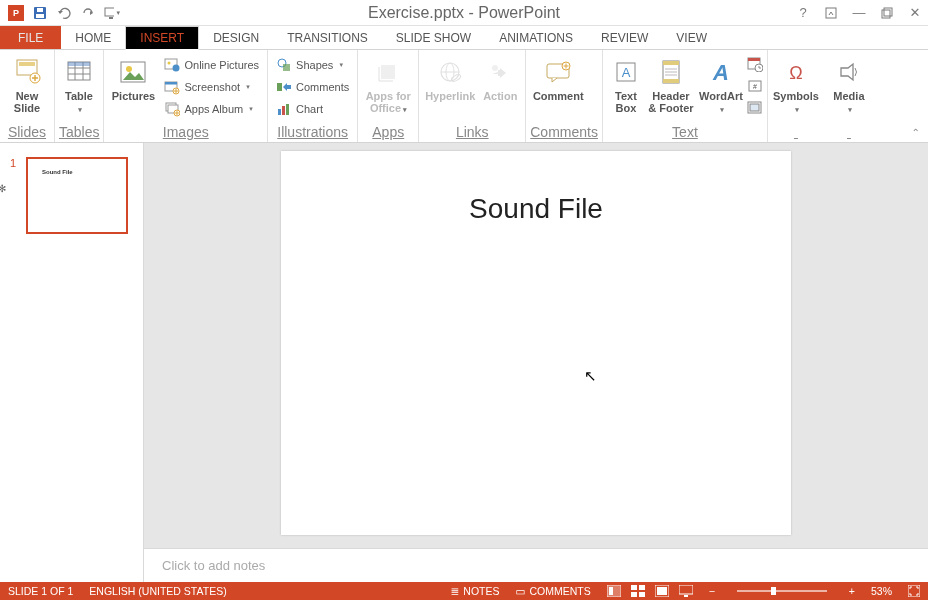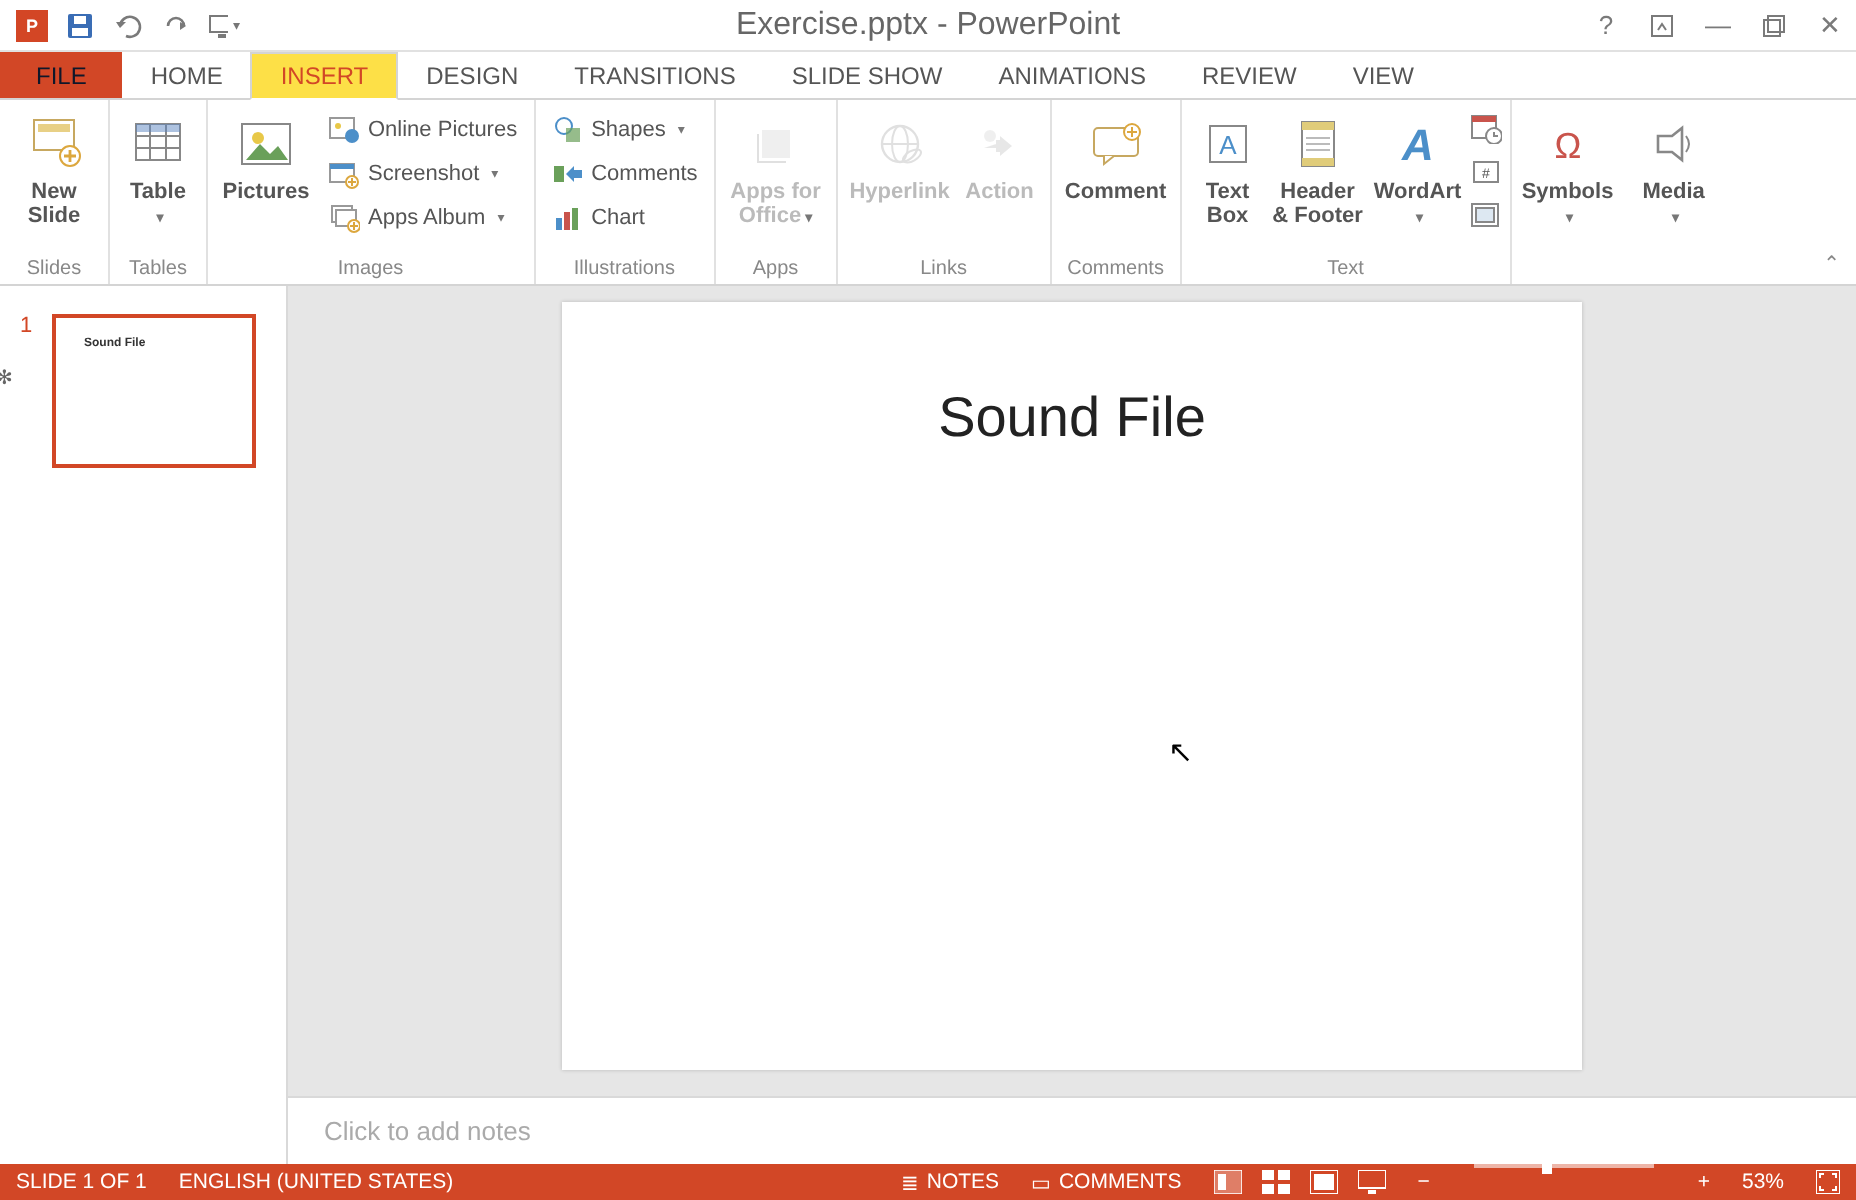--- a/index.html
+++ b/index.html
@@ -10,28 +10,28 @@
 .qa-icons { display: flex; align-items: center; gap: 8px; padding-left: 8px; }
 .qa-icon { width: 16px; height: 16px; display: flex; align-items: center; justify-content: center; font-size: 12px; color: #7a7a7a; }
 .app-icon { width: 16px; height: 16px; background: #d34625; color: #fff; display: flex; align-items: center; justify-content: center; font-size: 9px; font-weight: bold; }
 .title-text { position: absolute; left: 50%; transform: translateX(-50%); font-size: 16px; color: #666; }
 .win-controls { position: absolute; right: 6px; display: flex; gap: 14px; }
 .win-btn { width: 14px; height: 14px; display: flex; align-items: center; justify-content: center; color: #7a7a7a; font-size: 13px; }
 
 
 .tabs { height: 24px; display: flex; align-items: stretch; border-bottom: 1px solid #d4d4d4; }
 .tab { padding: 0 14px; font-size: 12px; color: #555; display: flex; align-items: center; cursor: pointer; }
-.tab.file { background: #d24726; color: #0f172a; padding: 0 18px; }
-.tab.active { color: #d24726; border: 1px solid #d4d4d4; border-bottom: 1px solid #fff; background: #fde047; margin-bottom: -1px; }
+.tab.file { background: #d24726; color: #e5e5e5; padding: 0 18px; }
+.tab.active { color: #d24726; border: 1px solid #d4d4d4; border-bottom: 1px solid #fff; background: #000000; margin-bottom: -1px; }
 
 
 .ribbon { height: 93px; background: #fff; border-bottom: 1px solid #d4d4d4; display: flex; position: relative; }
 .group { border-right: 1px solid #e1e1e1; display: flex; flex-direction: column; padding: 4px 4px 2px 4px; }
 .group-body { flex: 1; display: flex; align-items: flex-start; gap: 2px; }
-.group-label { text-align: center; font-size: 10px; color: #888; padding-top: 1px; }
+.group-label { text-align: center; font-size: 14px; color: #888; padding-top: 1px; text-decoration: underline; }
 .big-btn { display: flex; flex-direction: column; align-items: center; justify-content: flex-start; width: 46px; padding-top: 2px; gap: 2px; }
 .big-btn .icon-box { width: 32px; height: 32px; display: flex; align-items: center; justify-content: center; }
 .big-btn .lbl { font-size: 11px; color: #555; text-align: center; line-height: 12px; font-weight: bold; }
 .big-btn.disabled .lbl { color: #bbb; }
 .big-btn.disabled .icon-box { opacity: 0.45; }
 .small-row { display: flex; align-items: center; gap: 4px; font-size: 11px; color: #555; height: 22px; padding: 0 4px; }
 .small-row .sicon { width: 16px; height: 16px; display: flex; align-items: center; justify-content: center; }
 .stacked { display: flex; flex-direction: column; }
 .caret { font-size: 7px; color: #777; margin-left: 2px; }
 .collapse-caret { position: absolute; right: 8px; bottom: 4px; font-size: 10px; color: #888; }
@@ -45,21 +45,21 @@
 .thumb { width: 102px; height: 77px; border: 2px solid #d24726; background: #fff; padding: 10px 0 0 14px; }
 .thumb-text { font-size: 6px; color: #333; font-weight: bold; }
 .canvas-area { flex: 1; background: #e6e6e6; display: flex; flex-direction: column; }
 .canvas-scroll { flex: 1; display: flex; align-items: flex-start; justify-content: center; padding-top: 8px; }
 .slide { width: 510px; height: 384px; background: #fff; position: relative; box-shadow: 0 0 2px rgba(0,0,0,0.2); }
 .slide-title { position: absolute; top: 42px; left: 0; right: 0; text-align: center; font-size: 28px; color: #222; }
 .cursor { position: absolute; top: 216px; left: 303px; font-size: 15px; color: #000; }
 .notes { height: 34px; background: #fff; border-top: 1px solid #d9d9d9; display: flex; align-items: center; padding-left: 18px; font-size: 13px; color: #aaa; }
 
 
-.statusbar { position: absolute; bottom: 0; left: 0; right: 0; height: 18px; background: #d24726; color: #fff; display: flex; font-size: 10.5px; padding: 0 8px; gap: 16px; }
+.statusbar { position: absolute; bottom: 0; left: 0; right: 0; height: 18px; background: #d24726; color: #fff; display: flex; align-items: center; font-size: 10.5px; padding: 0 8px; gap: 16px; }
 .statusbar .spacer { flex: 1; }
 .status-item { display: flex; align-items: center; gap: 4px; }
 .view-icons { display: flex; gap: 10px; align-items: center; }
 .view-icon { width: 14px; height: 12px; display: flex; align-items: center; justify-content: center; }
 .zoom-slider { width: 90px; height: 2px; background: rgba(255,255,255,0.6); position: relative; margin: 0 6px; }
 .zoom-slider .handle { position: absolute; left: 38%; top: -3px; width: 5px; height: 8px; background: #fff; }
 
 svg { display: block; }
 </style>
 </head>

